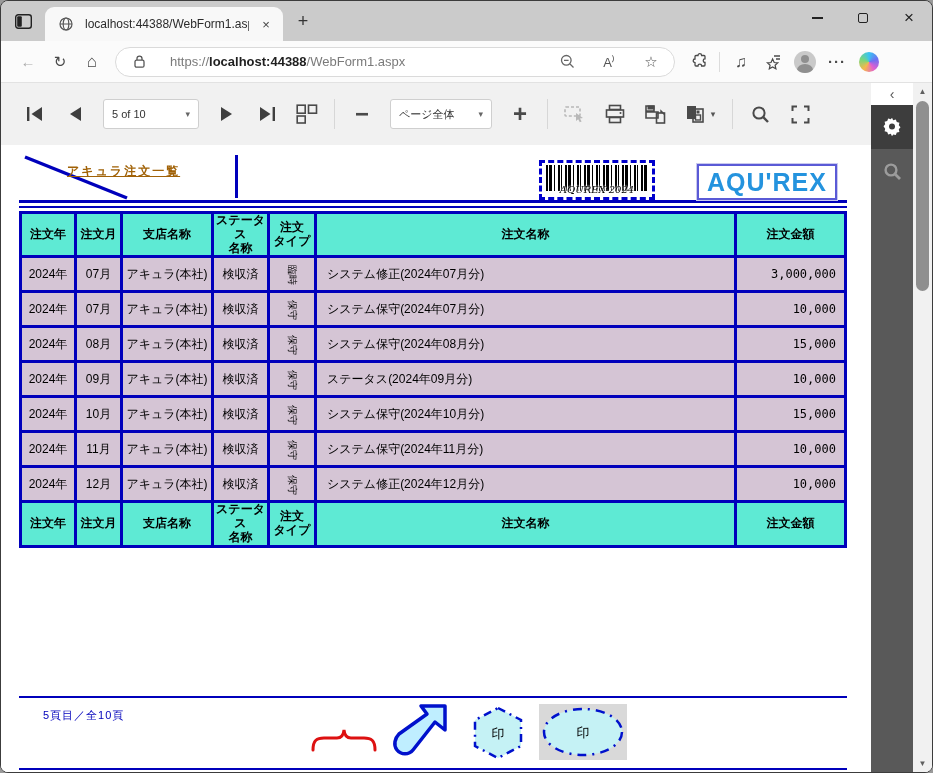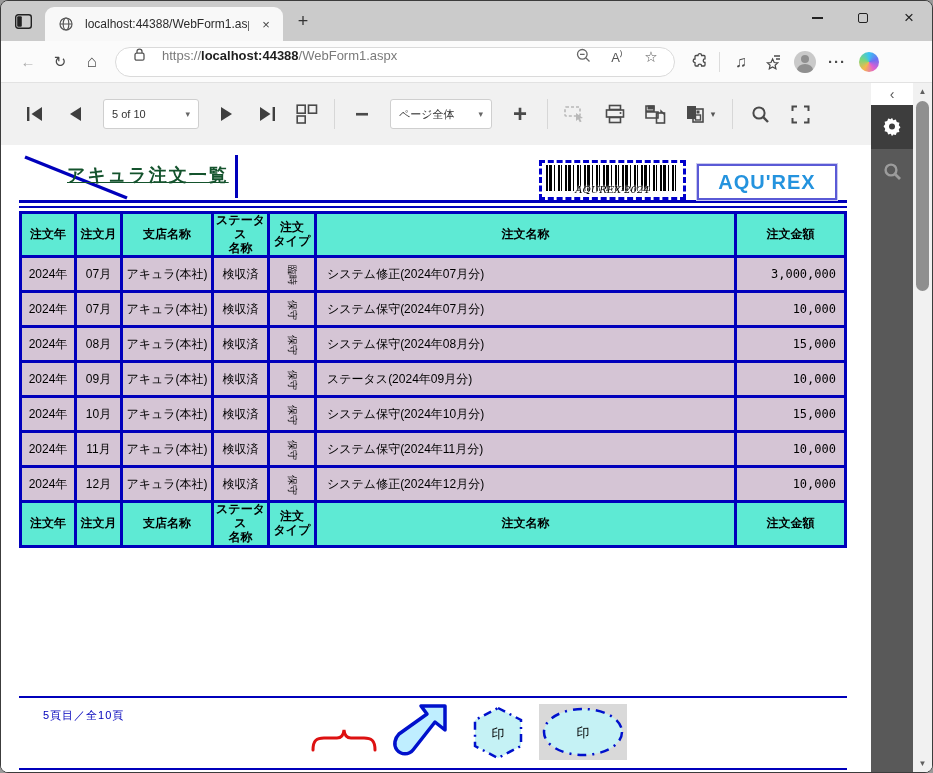--- a/index.html
+++ b/index.html
@@ -17,21 +17,21 @@
   .tab-close { width: 18px; height: 18px; display: grid; place-items: center; font-size: 13px; color: #444; border-radius: 4px; }
   .newtab-btn { width: 28px; height: 28px; margin: 0 0 6px 6px; display: grid; place-items: center; font-size: 18px; color: #333; }
   .win-controls { margin-left: auto; display: flex; align-self: flex-start; }
   .win-btn { width: 46px; height: 34px; display: grid; place-items: center; color: #222; font-size: 13px; }
   .min-glyph { width: 11px; height: 1.5px; background: #222; }
   .max-glyph { width: 10px; height: 10px; border: 1.5px solid #222; border-radius: 2px; }
   
   .navbar { height: 42px; background: #fbfbfb; border-bottom: 1px solid #e2e2e2; display: flex; align-items: center; padding: 0 12px; gap: 2px; flex: none; }
   .nav-icon { width: 30px; height: 30px; display: grid; place-items: center; color: #4a4a4a; font-size: 15px; border-radius: 6px; flex: none; }
   .nav-icon.disabled { color: #ababab; }
-  .address-pill { flex: 1; max-width: 560px; height: 30px; background: #fff; border: 1px solid #dadada; border-radius: 15px; display: flex; align-items: flex-start; gap: 12px; padding: 0 12px; margin: 0 6px; }
+  .address-pill { flex: 1; max-width: 560px; height: 30px; background: #fff; border: 1px solid #dadada; border-radius: 15px; display: flex; align-items: center; gap: 20px; padding: 0 12px; margin: 0 6px; }
   .url-text { flex: 1; font-size: 13px; color: #7a7a7a; white-space: nowrap; overflow: hidden; }
   .url-text b { color: #1f1f1f; font-weight: bold; }
   .pill-icon { color: #555; font-size: 13px; flex: none; display: grid; place-items: center; width: 22px; }
   .nav-divider { width: 1px; height: 20px; background: #dcdcdc; margin: 0 4px; flex: none; }
   .avatar-circle { width: 22px; height: 22px; border-radius: 50%; background: #c9c9c9; position: relative; overflow: hidden; }
   .avatar-circle::before { content: ""; position: absolute; left: 7px; top: 4px; width: 8px; height: 8px; border-radius: 50%; background: #8f8f8f; }
   .avatar-circle::after { content: ""; position: absolute; left: 3px; top: 13px; width: 16px; height: 12px; border-radius: 50%; background: #8f8f8f; }
   .copilot-circle { width: 20px; height: 20px; border-radius: 50%; background: conic-gradient(#39c3f2, #6f6ff2, #e25fd0, #f6b84b, #7ad77a, #39c3f2); }
   
   .content { flex: 1; display: flex; min-height: 0; background: #fff; }
@@ -44,28 +44,28 @@
   .tb-sep { width: 1px; height: 30px; background: #d7d7d7; margin: 0 5px; flex: none; }
   .tb-select { height: 30px; background: #fff; border: 1px solid #cfcfcf; border-radius: 3px; display: flex; align-items: center; justify-content: space-between; font-size: 11px; color: #333; padding: 0 8px; margin: 0 6px; }
   .tb-select .caret { color: #666; font-size: 9px; margin-left: 10px; }
   .page-select { width: 96px; }
   .zoom-select { width: 102px; }
   .glyph-btn { font-size: 24px; font-weight: bold; color: #4a4a4a; }
   
   .report-area { flex: 1; background: #fff; position: relative; overflow: hidden; }
   .sheet { position: absolute; left: 18px; top: 8px; width: 828px; }
   .title-band { position: relative; height: 47px; }
-  .report-title { position: absolute; left: 48px; top: 10px; font-size: 18px; font-weight: bold; color: #14532d; text-decoration: underline; letter-spacing: 2px; font-family: Liberation Mono, monospace; }
+  .report-title { position: absolute; left: 48px; top: 10px; font-size: 12px; font-weight: bold; color: #a16207; text-decoration: underline; letter-spacing: 2px; font-family: Liberation Mono, monospace; }
   .title-vline { position: absolute; left: 216px; top: 2px; width: 3px; height: 43px; background: #0000bb; }
-  .barcode-wrap { position: absolute; left: 520px; top: 7px; width: 147px; height: 40px; border: 3px dashed #0000cc; background: #fff; padding: 2px 4px; }
+  .barcode-wrap { position: absolute; left: 520px; top: 7px; width: 116px; height: 40px; border: 3px dashed #0000cc; background: #fff; padding: 2px 4px; }
   .barcode-bars { width: 100%; height: 26px;
     background: repeating-linear-gradient(90deg,#000 0 2px,#fff 2px 3px,#000 3px 6px,#fff 6px 8px,#000 8px 9px,#fff 9px 12px,#000 12px 14px,#fff 14px 15px,#000 15px 16px,#fff 16px 19px); }
   .barcode-label { position: absolute; left: 0; right: 0; bottom: 2px; text-align: center; font-family: "DejaVu Serif", serif; font-style: italic; font-size: 10px; color: #000; text-shadow: 0 0 2px #fff, 0 0 2px #fff, 1px 1px 1px #fff; }
   .logo-box { position: absolute; right: 10px; top: 11px; width: 140px; height: 36px; border: 2px solid #5a5ad6; box-shadow: 0 0 0 1px #c9c9ee; background: #fff; display: grid; place-items: center; }
-  .logo-text { font-size: 20px; font-weight: bold; color: #2493de; letter-spacing: 1px; }
+  .logo-text { font-size: 25px; font-weight: bold; color: #2493de; letter-spacing: 1px; }
   .double-line { height: 8px; border-top: 3px solid #0000bb; border-bottom: 2px solid #0000bb; margin-bottom: 3px; }
   
   table.orders { width: 100%; border-collapse: collapse; table-layout: fixed; }
   .orders th, .orders td { border: 3px solid #0000bb; overflow: hidden; }
   .orders th { background: #5eead4; color: #000; font-size: 12px; font-weight: bold; height: 35px; text-align: center; white-space: pre-line; line-height: 1.15; }
   .orders td { background: #d5c5d5; color: #000; font-size: 12px; height: 35px; text-align: center; }
   .orders td.cell-name { text-align: left; padding-left: 10px; }
   .orders td.cell-amount { text-align: right; padding-right: 8px; font-family: "DejaVu Sans Mono", monospace; font-size: 12px; }
   .type-rot { display: inline-block; transform: rotate(90deg); font-size: 10px; line-height: 1; white-space: nowrap; }
   

